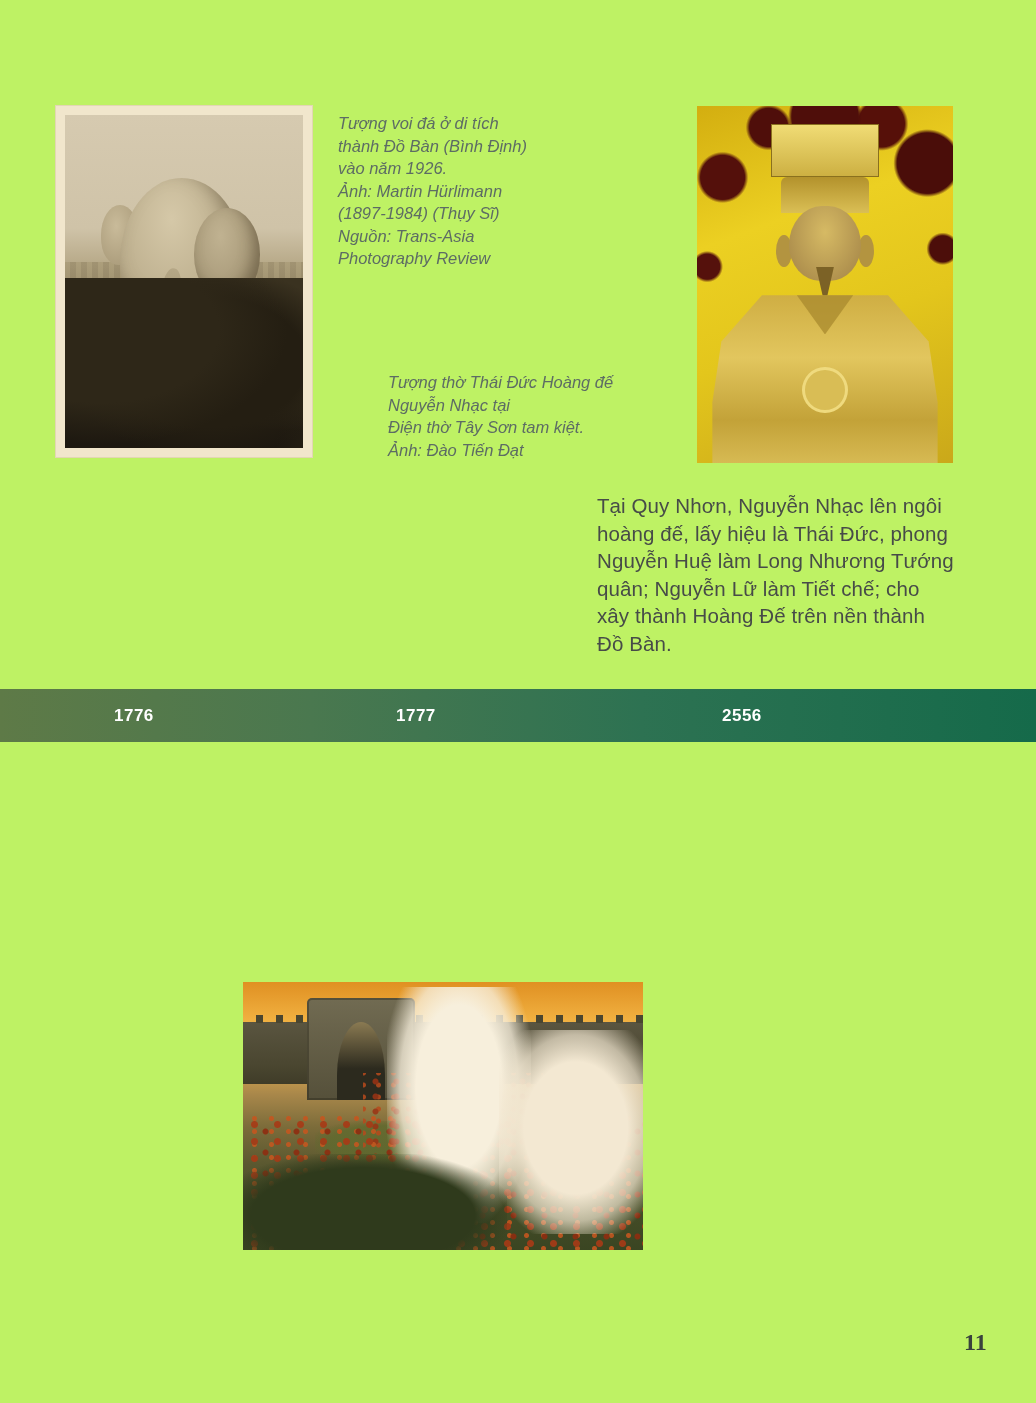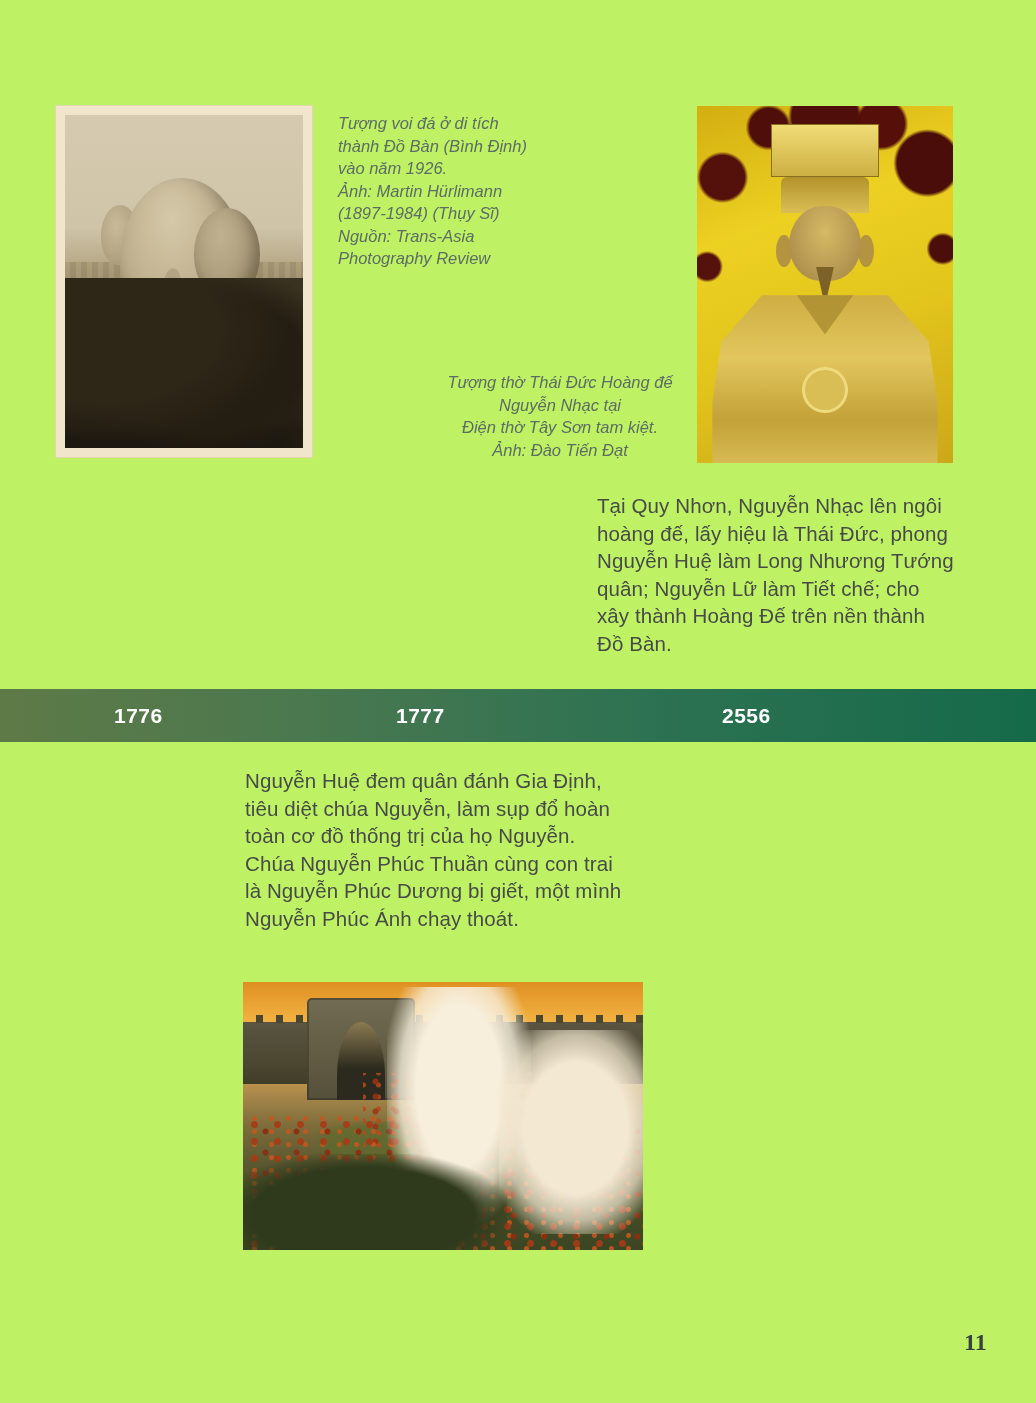--- a/index.html
+++ b/index.html
@@ -14,30 +14,30 @@
     font-size:20.5px;line-height:27.5px;color:#474b48;letter-spacing:.1px;
   }
   #event-1776{left:54px;top:492px;width:330px;}
   #event-1778{left:597px;top:492px;width:400px;}
   #event-1777{left:245px;top:767px;width:430px;}
   .caption{
     position:absolute;white-space:pre-line;font-style:italic;
     font-size:16.5px;line-height:22.5px;color:#5d6c64;
   }
   #caption-elephant{left:338px;top:112px;width:240px;}
-  #caption-statue{left:420px;top:371px;width:280px;text-align:center;}
+  #caption-statue{left:388px;top:371px;width:280px;text-align:left;}
   #caption-battle{left:663px;top:1185px;width:330px;}
   
   .band{
     position:absolute;left:0;top:689px;width:1036px;height:53px;
     background:linear-gradient(90deg,#5e7a47 0%,#4a784f 30%,#2d7252 62%,#156a4a 100%);
   }
   .band .year{
     position:absolute;top:50%;transform:translateY(-50%);
-    color:#ffffff;font-weight:bold;font-size:21px;letter-spacing:.5px;
+    color:#ffffff;font-weight:bold;font-size:17px;letter-spacing:.5px;
   }
   #year-1776{left:114px;}
   #year-1777{left:396px;}
   #year-1778{left:722px;}
   
   .page-number{
     position:absolute;left:964px;top:1329px;
     font-size:24px;font-weight:bold;color:#39423d;font-family:Liberation Serif, serif;
   }
   
@@ -188,26 +188,20 @@
 quân; Nguyễn Lữ làm Tiết chế; cho
 xây thành Hoàng Đế trên nền thành
 Đồ Bàn.</div>
 
   <div class="band">
     <span class="year" id="year-1776">1776</span>
     <span class="year" id="year-1777">1777</span>
     <span class="year" id="year-1778">2556</span>
   </div>
 
-  <div class="event" id="event-1777">Nguyễn Huệ đem quân đánh Gia Định,
-tiêu diệt chúa Nguyễn, làm sụp đổ hoàn
-toàn cơ đồ thống trị của họ Nguyễn.
-Chúa Nguyễn Phúc Thuần cùng con trai
-là Nguyễn Phúc Dương bị giết, một mình
-Nguyễn Phúc Ánh chạy thoát.</div>
 
   <figure class="photo-battle" style="margin:0;">
     <div class="bt-part bt-wall"></div>
     <div class="bt-part bt-gate"></div>
     <div class="bt-part bt-arch"></div>
     <div class="bt-part bt-ridge"></div>
     <div class="bt-part bt-slope"></div>
     <div class="bt-part bt-soldiers"></div>
     <div class="bt-part bt-smoke1"></div>
     <div class="bt-part bt-smoke2"></div>

